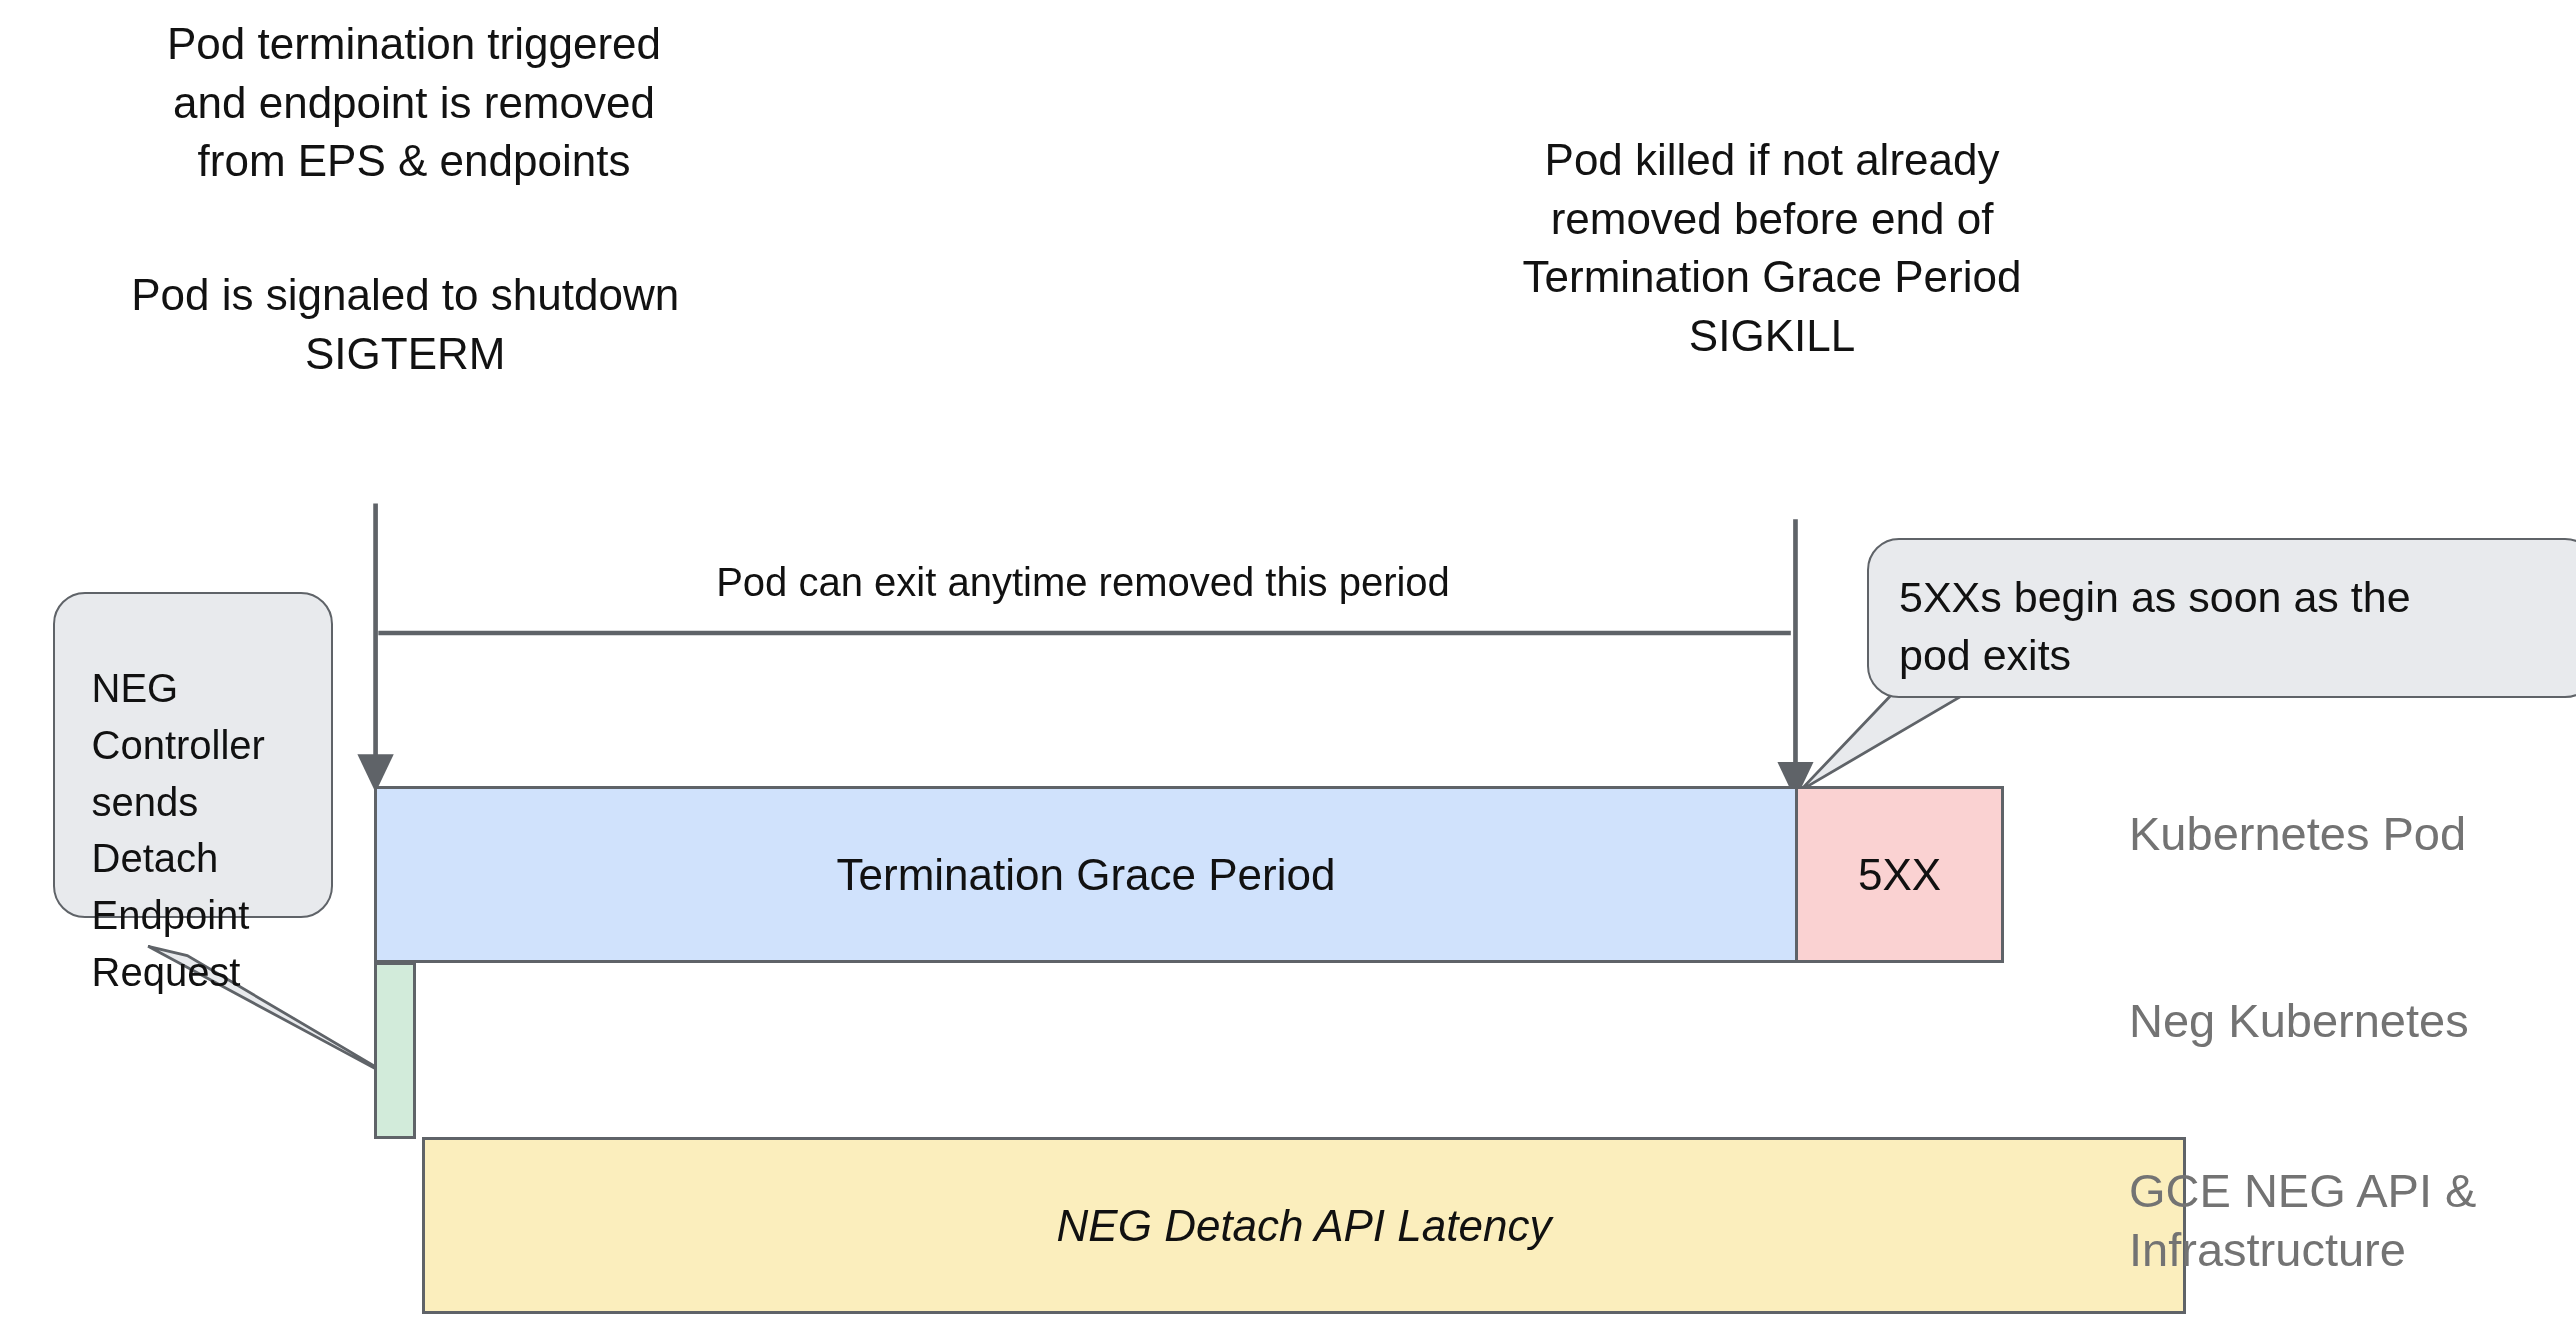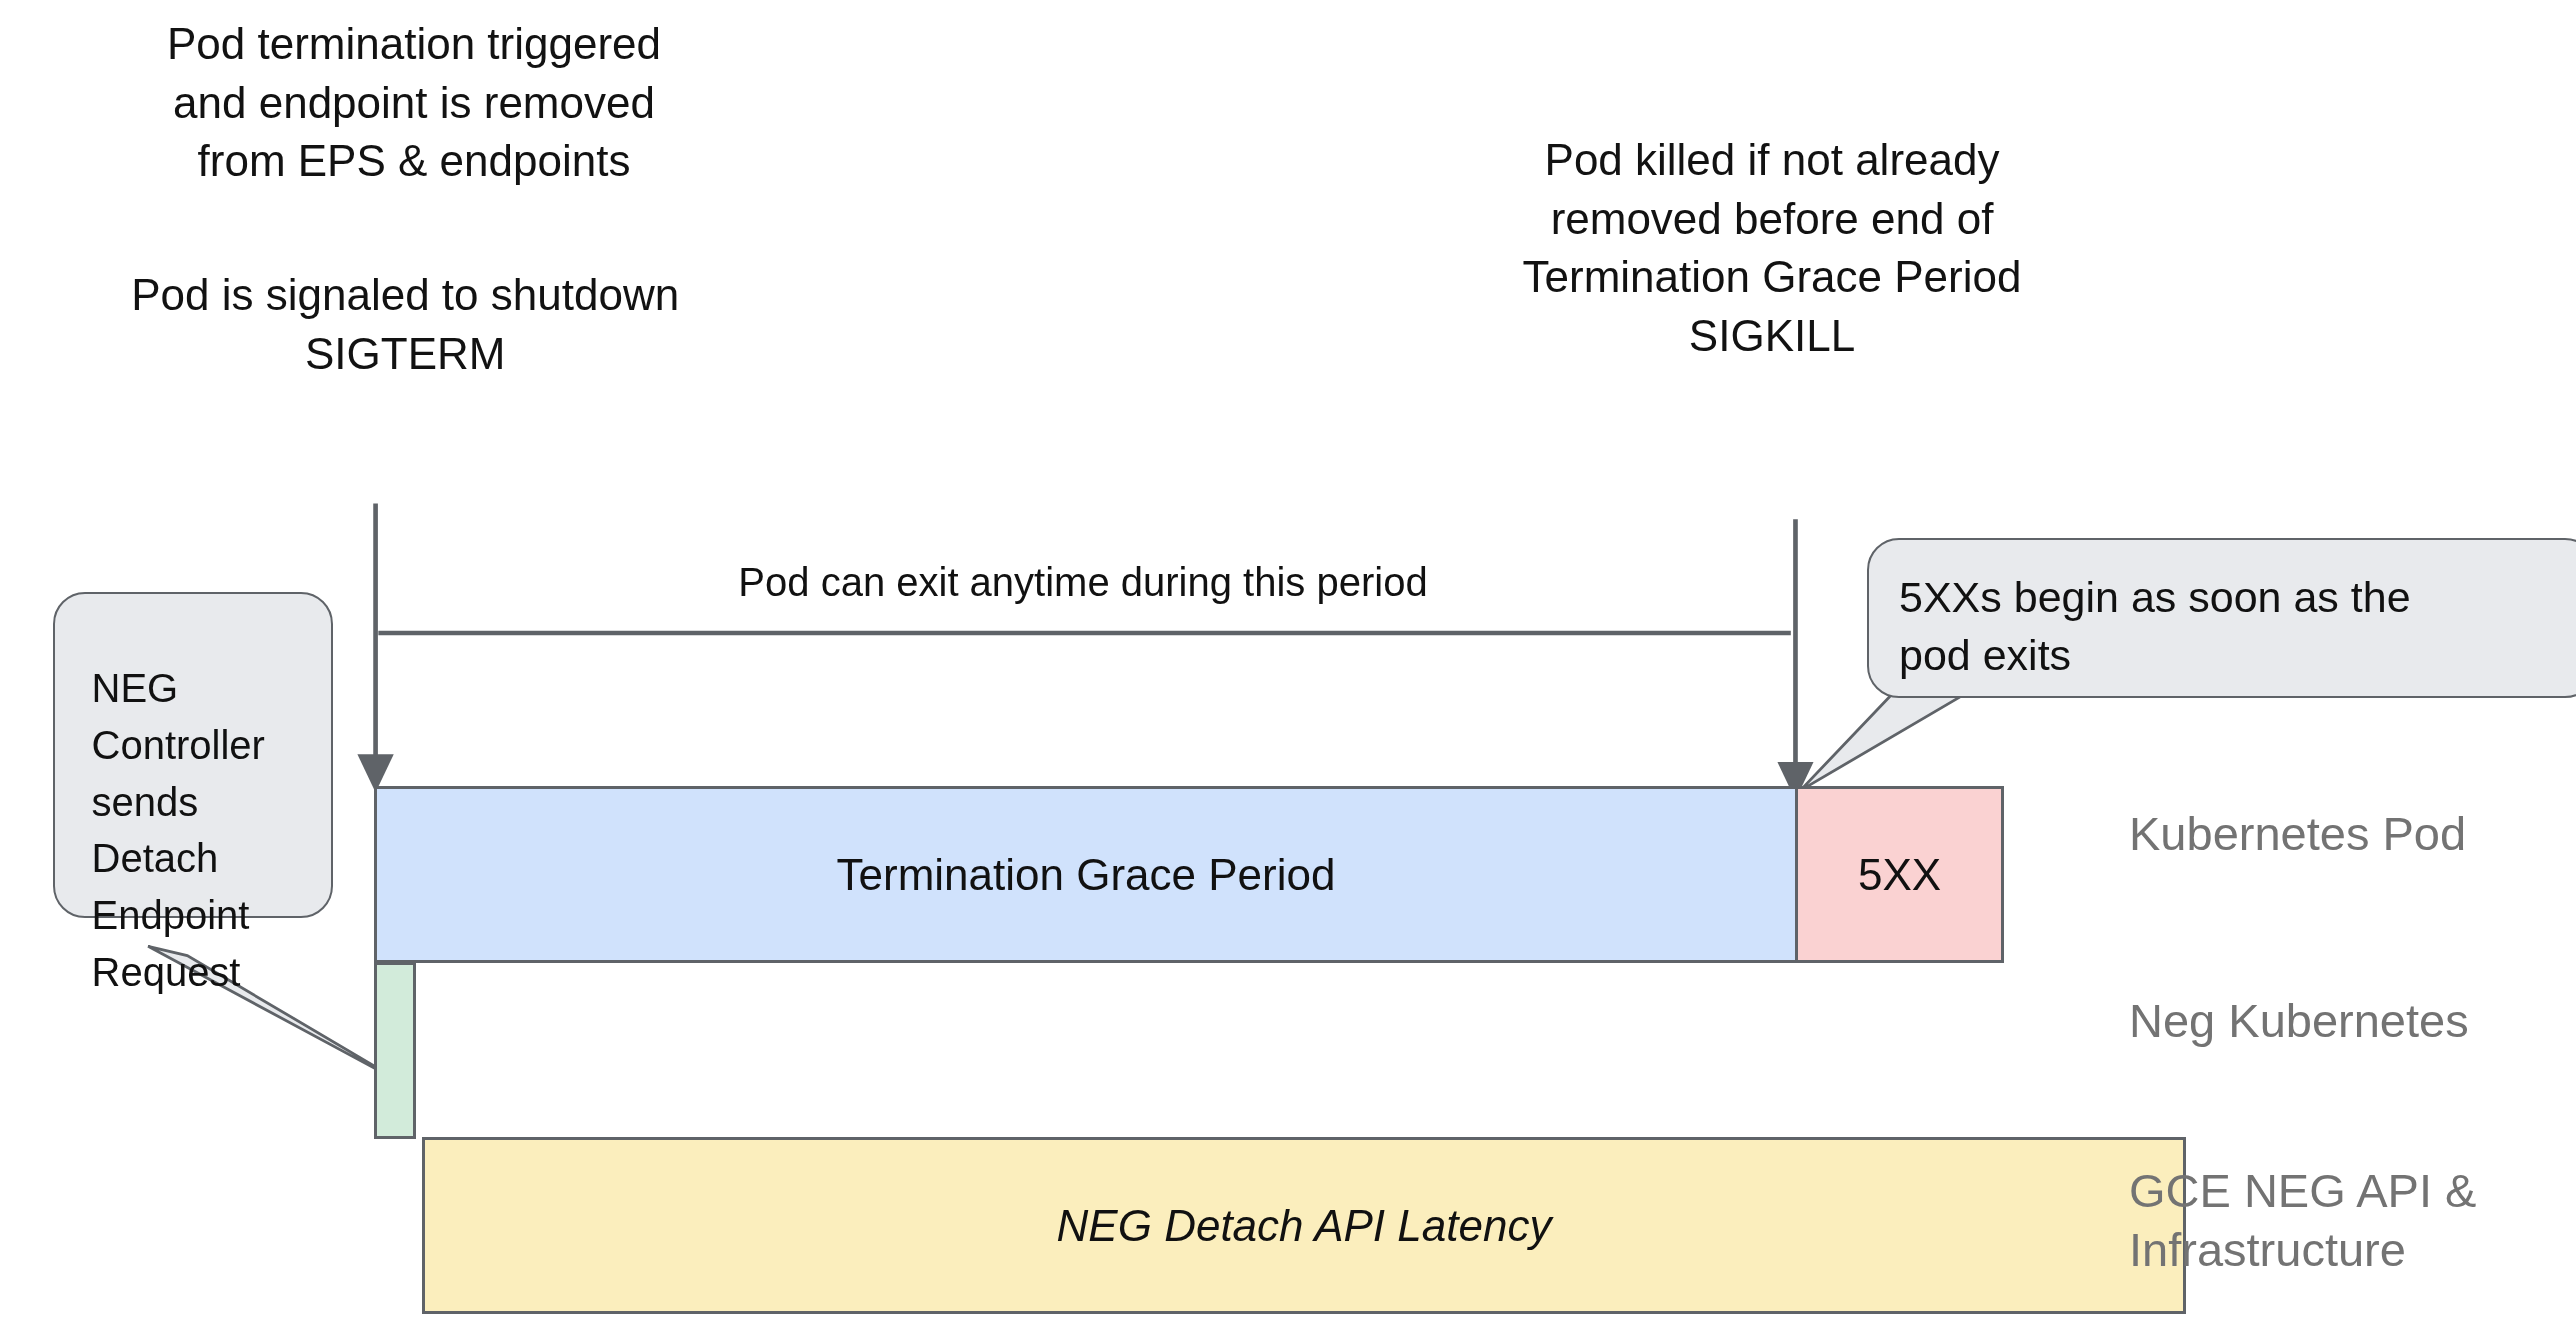--- a/index.html
+++ b/index.html
@@ -149,21 +149,21 @@
 from EPS &amp; endpoints</div>
 
   <div class="note" id="note-left-bottom">Pod is signaled to shutdown
 SIGTERM</div>
 
   <div class="note" id="note-right">Pod killed if not already
 removed before end of
 Termination Grace Period
 SIGKILL</div>
 
-  <div id="period-caption">Pod can exit anytime during this period</div>
+  <div id="period-caption">Pod can exit anytime removed this period</div>
 
   <div class="bar" id="bar-tgp">Termination Grace Period</div>
 
   <div class="bar" id="bar-5xx">5XX</div>
 
   <div class="bar" id="bar-neg"></div>
 
   <div class="bar" id="bar-api">NEG Detach API Latency</div>
 
   <div class="lane-label" id="lane-pod">Kubernetes Pod</div>

